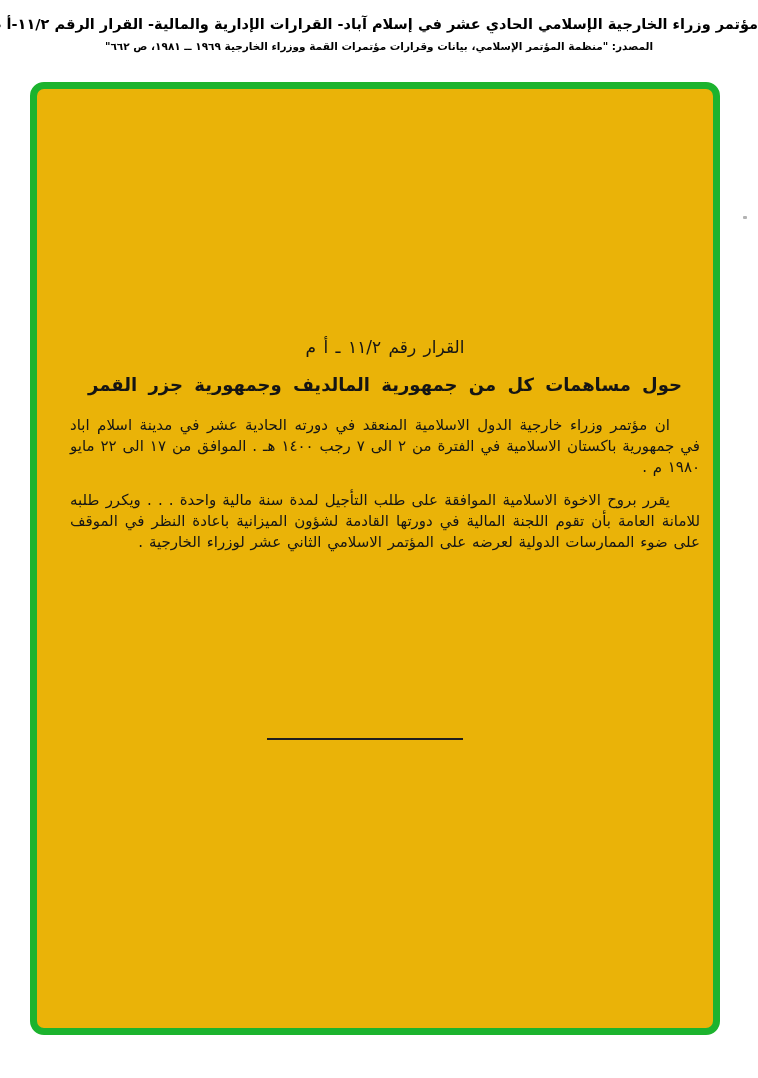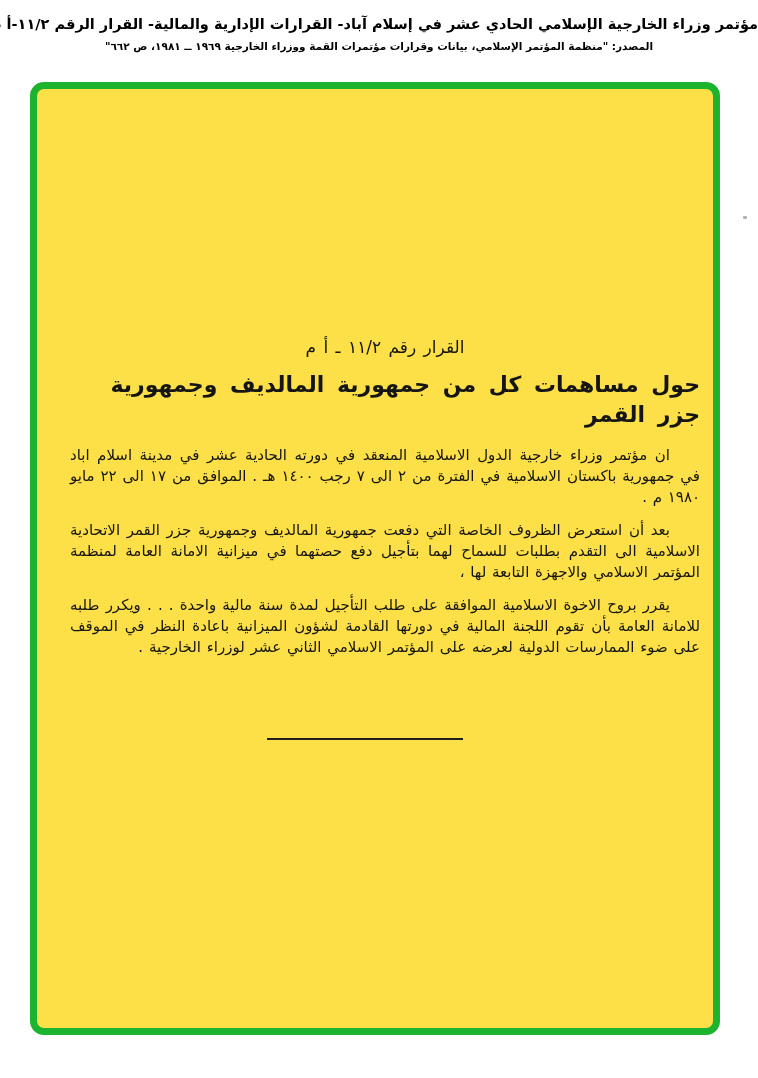--- a/index.html
+++ b/index.html
@@ -45,41 +45,41 @@
   
   .decree-frame {
     position: absolute;
     left: 30px;
     top: 82px;
     width: 690px;
     height: 953px;
     box-sizing: border-box;
     border: 7px solid #1cb32e;
     border-radius: 14px;
-    background: #fde047;
+    background: #eab308;
   }
   .frame-content {
     position: absolute;
     inset: 0;
     padding: 248px 13px 0 33px;
     box-sizing: border-box;
     direction: rtl;
   }
 
   
   .resolution-number {
     text-align: center;
     font-size: 17px;
     font-weight: 500;
     margin-bottom: 13px;
     word-spacing: 2px;
   }
   .resolution-title .title-line {
-    text-align: right;
-    font-size: 22px;
+    text-align: center;
+    font-size: 18px;
     font-weight: bold;
     line-height: 30px;
     word-spacing: 5px;
   }
 
   
   .body-text {
     margin-top: 15px;
   }
   .body-text p {
@@ -127,21 +127,20 @@
     <div class="frame-content">
 
       <div class="resolution-number">القرار رقم ١١/٢ ـ أ م</div>
 
       <div class="resolution-title">
         <div class="title-line">حول مساهمات كل من جمهورية المالديف وجمهورية جزر القمر</div>
       </div>
 
       <div class="body-text">
         <p>ان مؤتمر وزراء خارجية الدول الاسلامية المنعقد في دورته الحادية عشر في مدينة اسلام اباد في جمهورية باكستان الاسلامية في الفترة من ٢ الى ٧ رجب ١٤٠٠ هـ . الموافق من ١٧ الى ٢٢ مايو ١٩٨٠ م .</p>
-        <p>بعد أن استعرض الظروف الخاصة التي دفعت جمهورية المالديف وجمهورية جزر القمر الاتحادية الاسلامية الى التقدم بطلبات للسماح لهما بتأجيل دفع حصتهما في ميزانية الامانة العامة لمنظمة المؤتمر الاسلامي والاجهزة التابعة لها ،</p>
         <p>يقرر بروح الاخوة الاسلامية الموافقة على طلب التأجيل لمدة سنة مالية واحدة . . . ويكرر طلبه للامانة العامة بأن تقوم اللجنة المالية في دورتها القادمة لشؤون الميزانية باعادة النظر في الموقف على ضوء الممارسات الدولية لعرضه على المؤتمر الاسلامي الثاني عشر لوزراء الخارجية .</p>
       </div>
 
       <div class="separator-rule"></div>
     </div>
   </div>
 
   <div class="artifact-dot"></div>
 
 </div>

